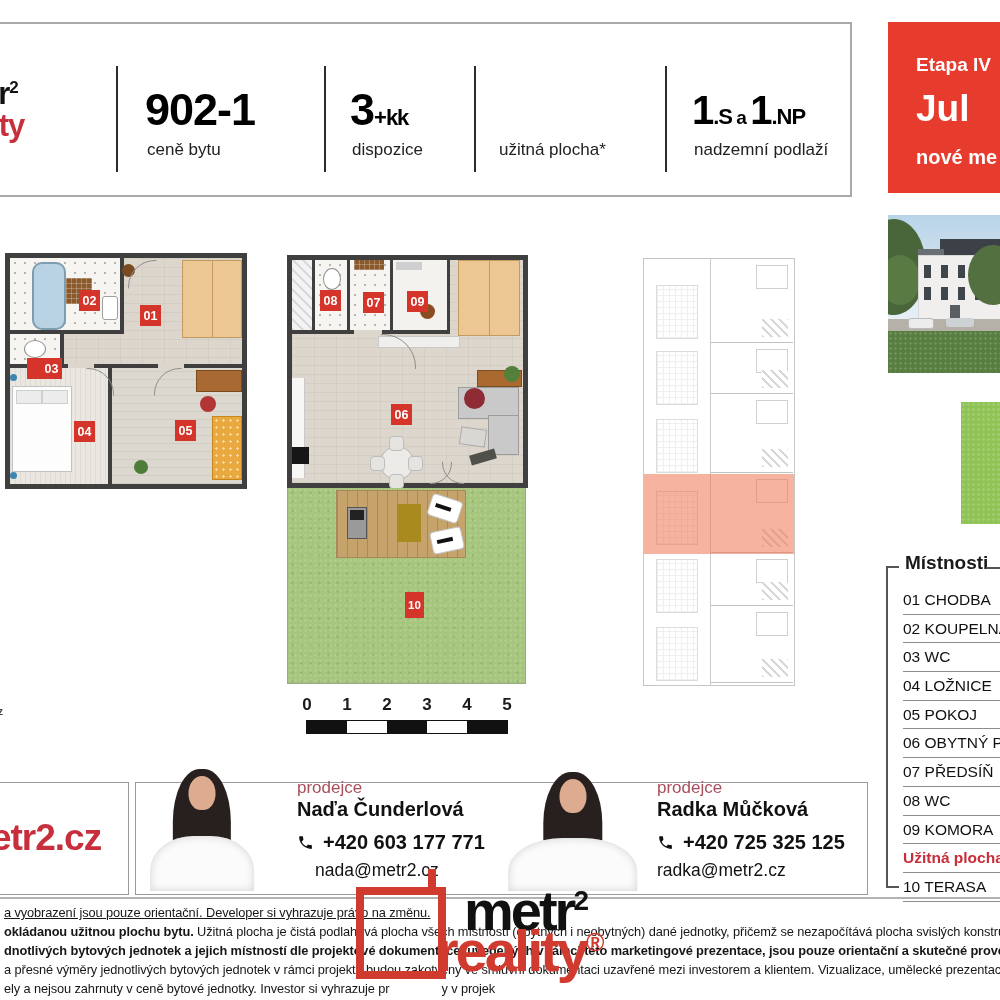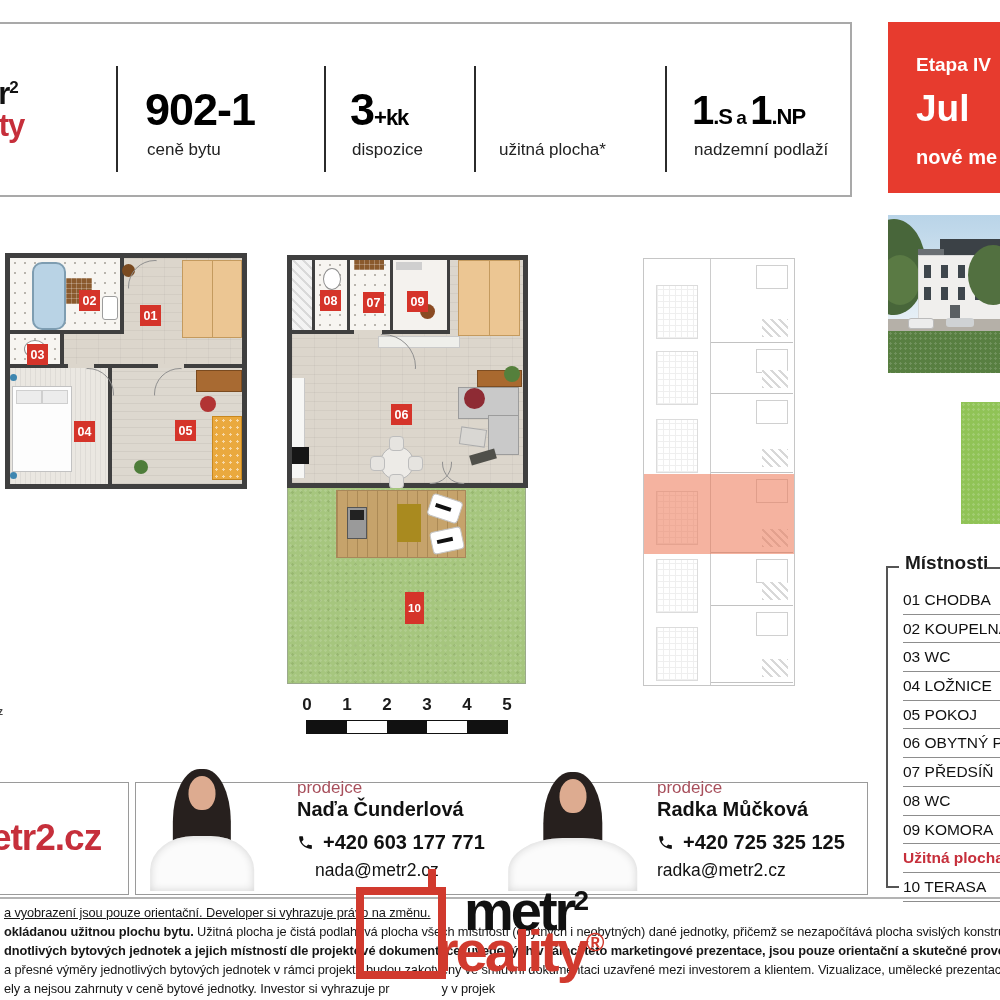--- a/index.html
+++ b/index.html
@@ -43,21 +43,21 @@
   .planks{position:absolute;background:#ddd8cf;background-image:repeating-linear-gradient(0deg,rgba(0,0,0,.05) 0 1px,transparent 1px 8px);}
   .bed{position:absolute;background:#fdfdfd;border:1.5px solid #c2c2c2;}
   .bed .pil{position:absolute;top:3px;width:42%;height:12px;background:#ececec;border:1px solid #cfcfcf;}
   .bed-or{position:absolute;background:#eaa93e;border:1.5px solid #c8871d;background-image:radial-gradient(rgba(255,255,255,.55) 1px,transparent 1.4px);background-size:7px 7px;}
   .circ{position:absolute;border-radius:50%;}
   .desk{position:absolute;background:#a86a32;border:1.5px solid #7a4a1f;}
   .arc{position:absolute;border:1.3px solid #8f8f8f;border-radius:50%;
     clip-path:polygon(-2% -2%,53% -2%,53% 53%,-2% 53%);}
   .badge{position:absolute;width:21px;height:21px;background:#d5342a;color:#fff;
     font-size:12.5px;font-weight:700;display:flex;align-items:center;justify-content:center;}
-  .badge.sm{width:19px;height:32px;font-size:11.5px;text-align:right;}
+  .badge.sm{width:19px;height:26px;font-size:11.5px;text-align:right;}
   .gapfloor{position:absolute;background:#dcd6cc;}
 
   
   .kcol{position:absolute;background:#f7f7f5;border-right:1px solid #c9c9c9;}
   .stove{position:absolute;background:#161616;}
   .island{position:absolute;background:#efefeb;border:1px solid #c9c9c9;}
   .sofa{position:absolute;background:#c9c9c9;border:1.5px solid #9c9c9c;}
   .coffee{position:absolute;background:#d9d7d3;border:1px solid #ababab;transform:rotate(8deg);}
   .tv{position:absolute;background:#50504a;transform:rotate(-16deg);}
   .dtable{position:absolute;background:#edebe7;border:1.5px solid #b5b5b5;border-radius:50%;}
@@ -199,21 +199,21 @@
     <div class="circ" style="left:0;top:214px;width:7px;height:7px;background:#3e86b0;"></div>
     <div class="desk" style="left:186px;top:112px;width:44px;height:20px;"></div>
     <div class="circ" style="left:190px;top:138px;width:16px;height:16px;background:#b23434;"></div>
     <div class="bed-or" style="left:202px;top:158px;width:28px;height:62px;"></div>
     <div class="circ" style="left:124px;top:202px;width:14px;height:14px;background:#4e7d3a;"></div>
     <div class="arc" style="left:118px;top:2px;width:52px;height:52px;"></div>
     <div class="arc" style="left:52px;top:110px;width:50px;height:50px;transform:rotate(90deg);"></div>
     <div class="arc" style="left:144px;top:110px;width:50px;height:50px;"></div>
     <div class="badge" style="left:130px;top:47px;">01</div>
     <div class="badge" style="left:69px;top:32px;">02</div>
-    <div class="badge" style="left:17px;top:86px;">03</div>
+    <div class="badge" style="left:17px;top:100px;padding-left:14px;">03</div>
     <div class="badge" style="left:64px;top:163px;">04</div>
     <div class="badge" style="left:165px;top:162px;">05</div>
   </div>
 
   <div class="plan plan-b">
     <div class="hatch" style="left:0;top:0;width:20px;height:70px;"></div>
     <div class="wall" style="left:20px;top:0;width:3px;height:72px;"></div>
     <div class="tiles" style="left:23px;top:0;width:32px;height:70px;"></div>
     <div class="toilet" style="left:31px;top:8px;width:16px;height:20px;"></div>
     <div class="wall" style="left:55px;top:0;width:3px;height:72px;"></div>

